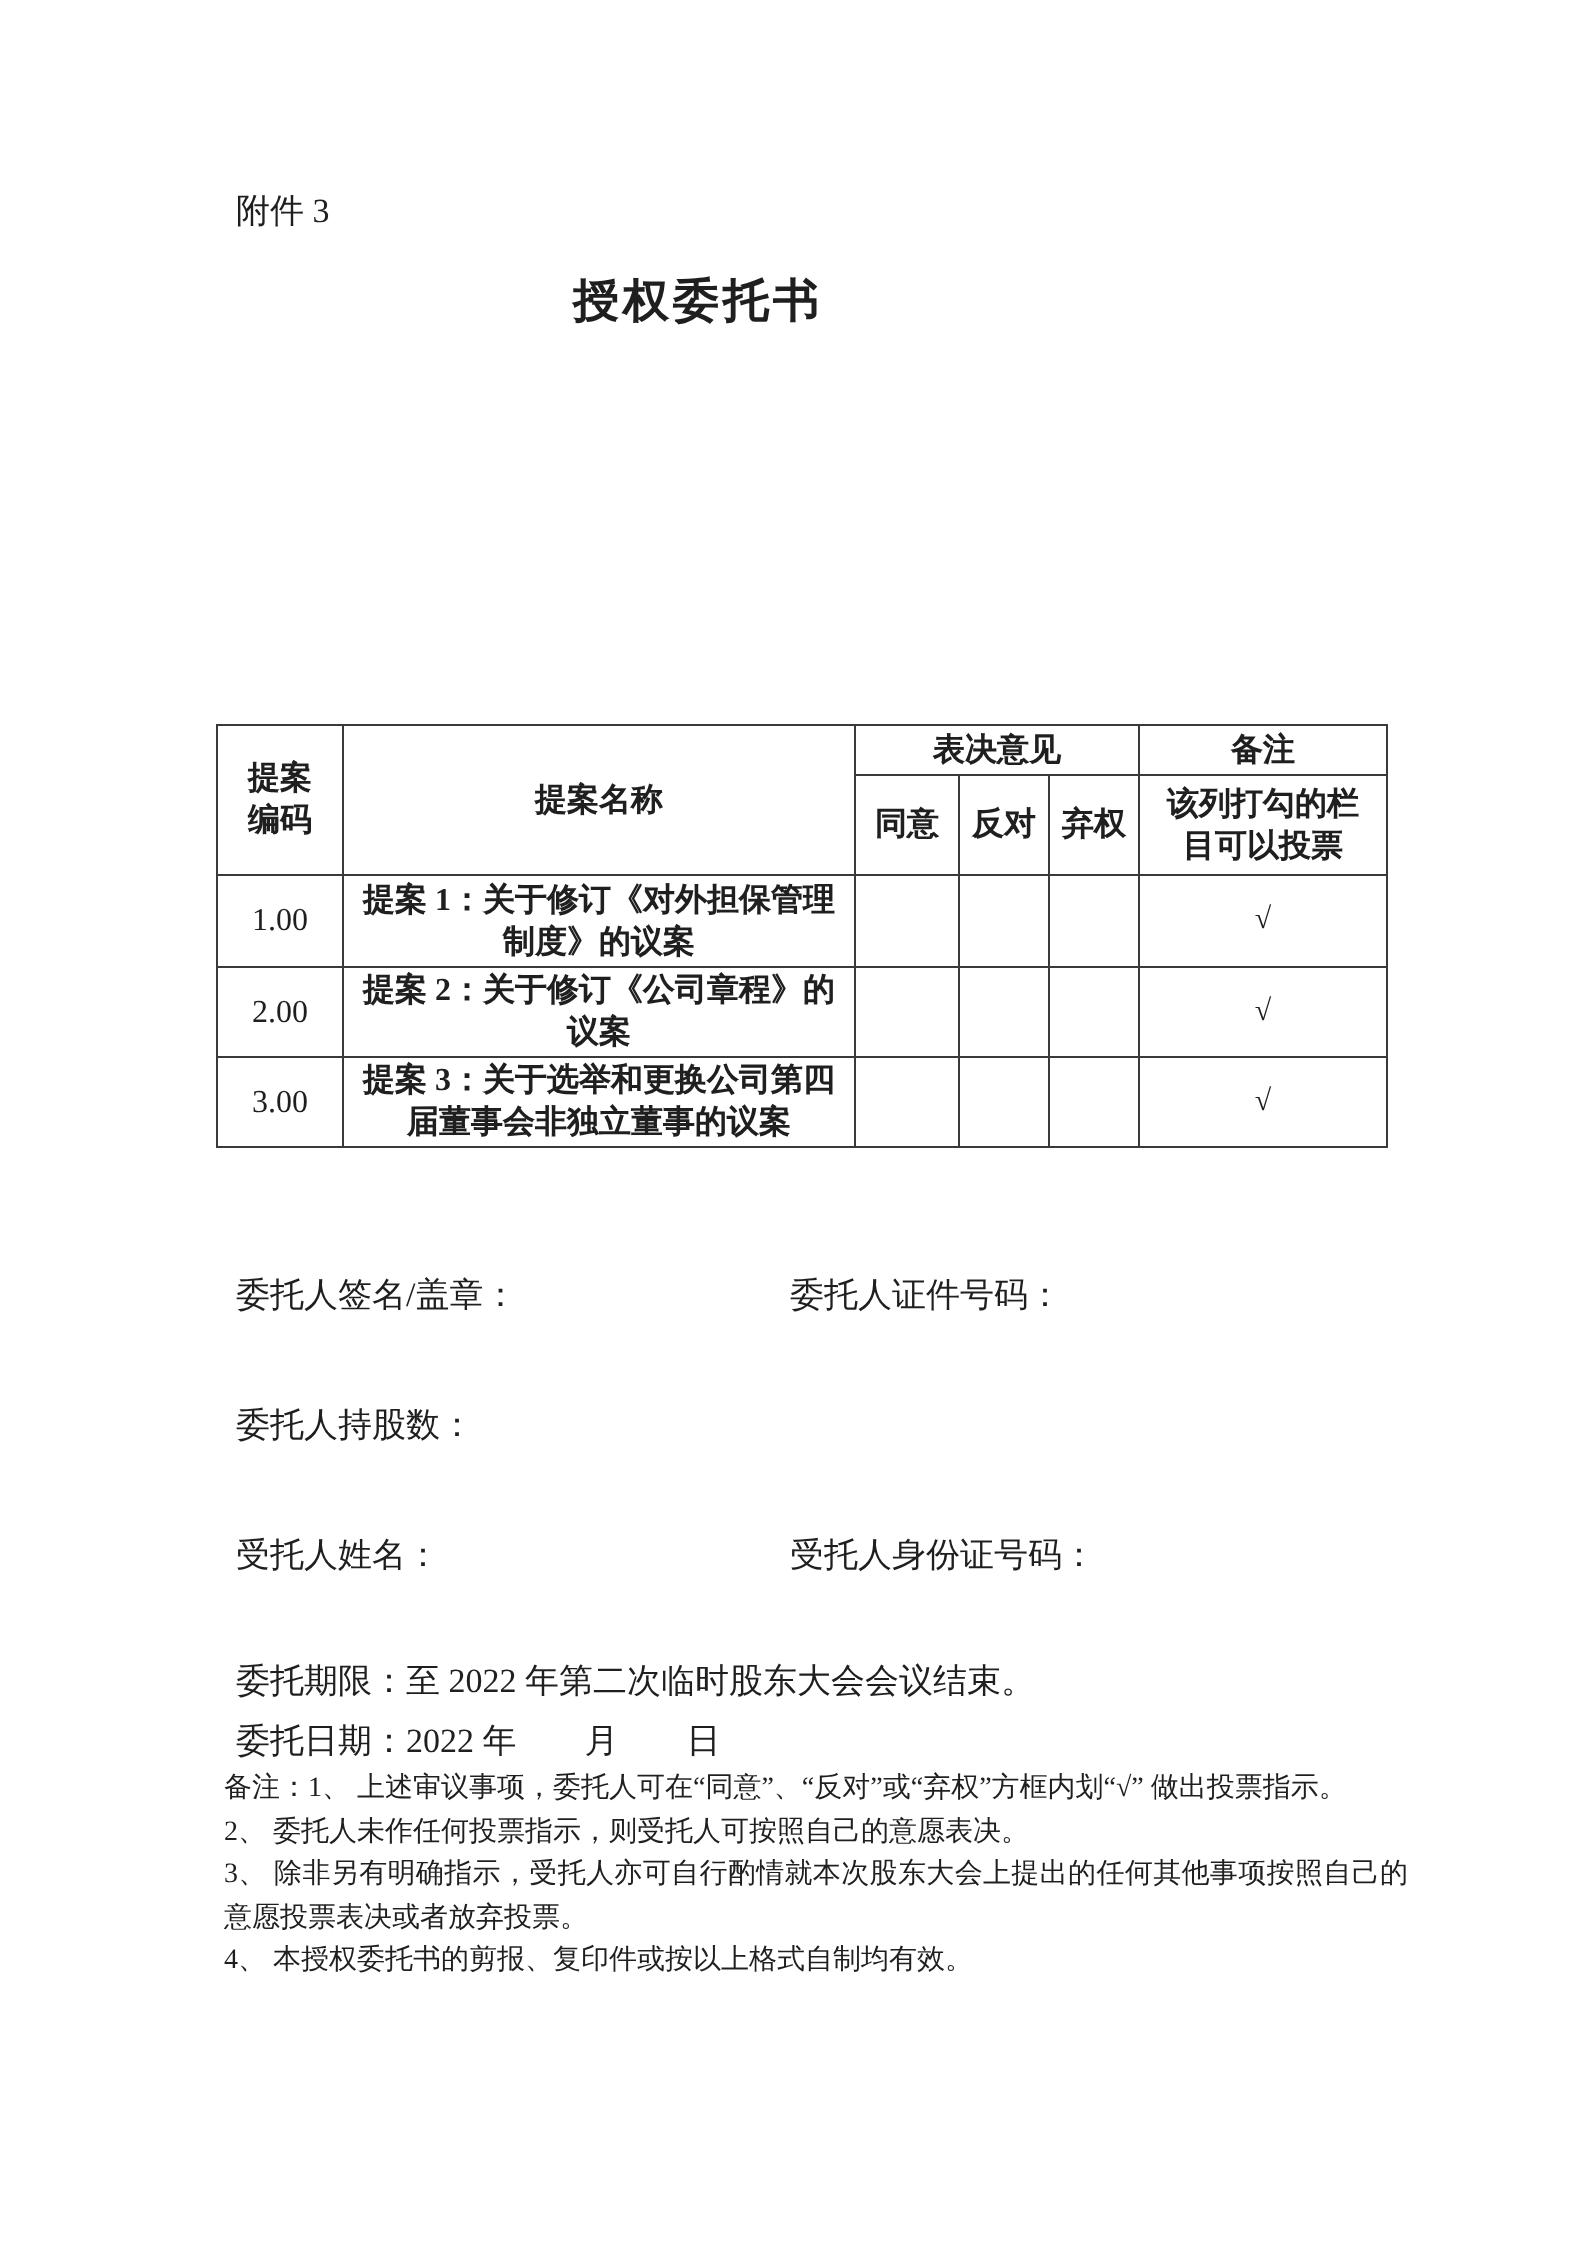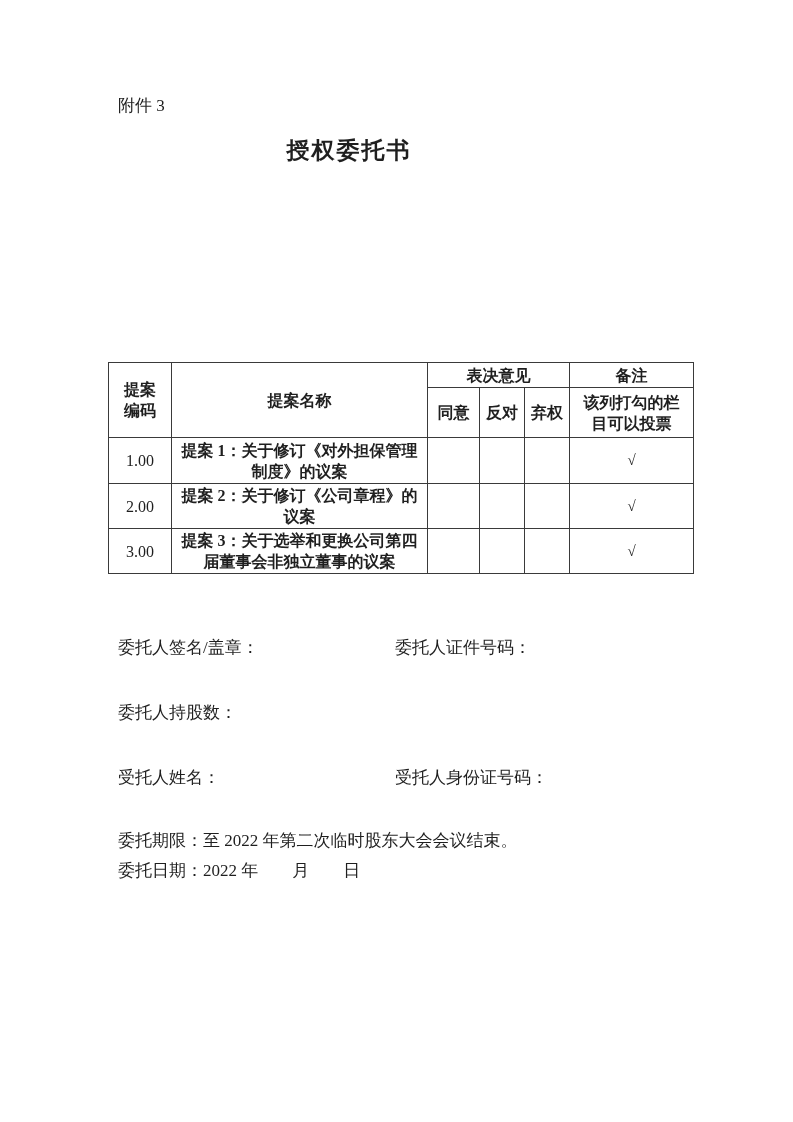--- a/index.html
+++ b/index.html
@@ -132,14 +132,20 @@
 
   <div class="field-row row-trustee">
     <span>受托人姓名：</span>
     <span class="right-col">受托人身份证号码：</span>
   </div>
 
   <div class="field-row row-term">委托期限：至 2022 年第二次临时股东大会会议结束。</div>
 
   <div class="field-row row-date">委托日期：2022 年　　月　　日</div>
 
+  <div class="notes">
+    <p>备注：1、 上述审议事项，委托人可在“同意”、“反对”或“弃权”方框内划“√” 做出投票指示。</p>
+    <p>2、 委托人未作任何投票指示，则受托人可按照自己的意愿表决。</p>
+    <p>3、 除非另有明确指示，受托人亦可自行酌情就本次股东大会上提出的任何其他事项按照自己的意愿投票表决或者放弃投票。</p>
+    <p>4、 本授权委托书的剪报、复印件或按以上格式自制均有效。</p>
+  </div>
 
 </div>
 
 </body></html>

